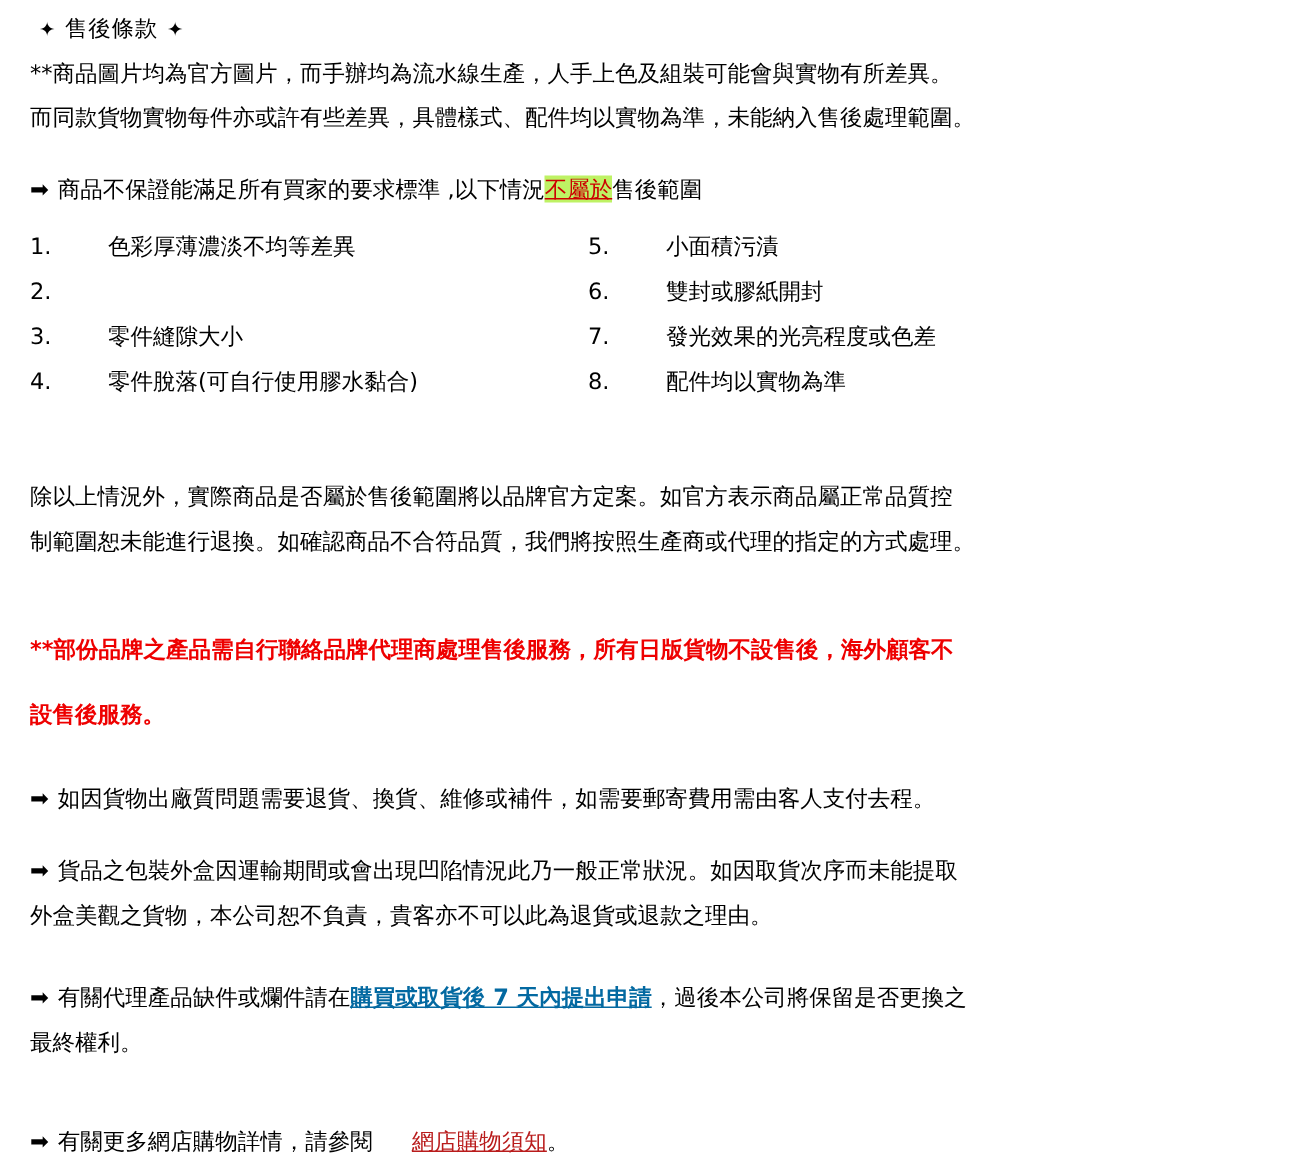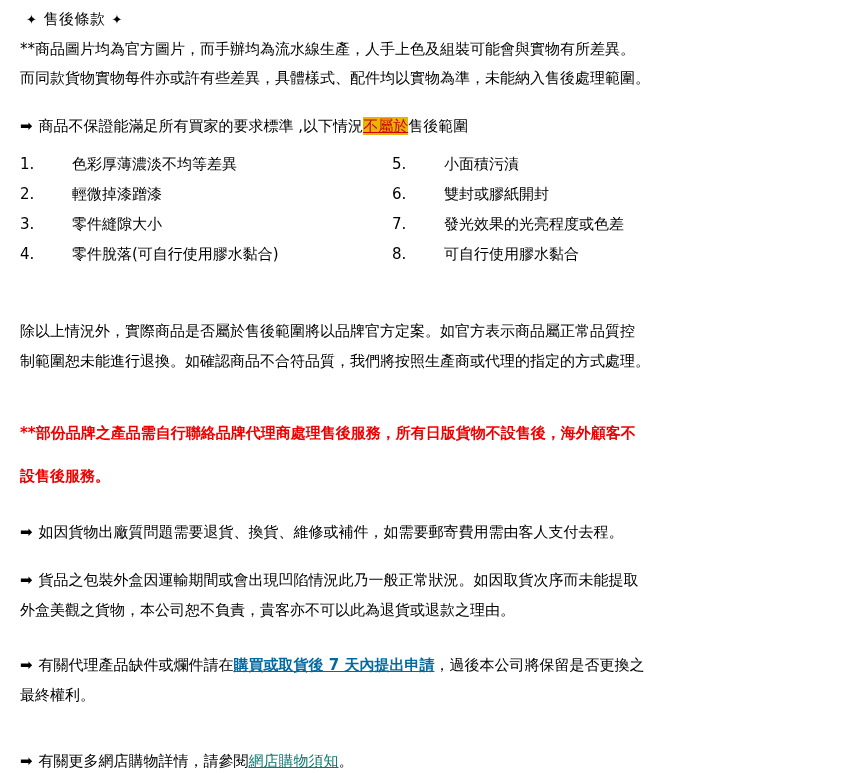--- a/index.html
+++ b/index.html
@@ -39,37 +39,38 @@
     line-height: 1.72;
   }
   .spacer-sm { height: 10px; }
   .spacer-md { height: 18px; }
   .spacer-lg { height: 26px; }
   .arrow {
     font-family: "DejaVu Sans", sans-serif;
     margin-right: 6px;
   }
   .hl {
-    background: #eab308;
+    background: #bef264;
     color: #cc0000;
     text-decoration: underline;
   }
   .red-bold {
     color: #ee0000;
     font-weight: bold;
     margin-top: 17px;
   }
   .red-ul {
     color: #0369a1;
     text-decoration: underline;
     font-weight: bold;
   }
   .link {
-    color: #0f766e;
+    color: #b91c1c;
     cursor: pointer;
+    margin-left: 26px;
   }
   .list-block {
     display: flex;
     gap: 0;
     margin-top: 14px;
   }
   .list-col {
     width: 50%;
     box-sizing: border-box;
   }
@@ -112,21 +113,20 @@
   </p>
 
   <div class="list-block">
     <div class="list-col left">
       <div class="li">
         <span class="num">1.</span>
         <span class="txt">色彩厚薄濃淡不均等差異</span>
       </div>
       <div class="li">
         <span class="num">2.</span>
-        <span class="txt">輕微掉漆蹭漆</span>
       </div>
       <div class="li">
         <span class="num">3.</span>
         <span class="txt">零件縫隙大小</span>
       </div>
       <div class="li">
         <span class="num">4.</span>
         <span class="txt">零件脫落(可自行使用膠水黏合)</span>
       </div>
     </div>
@@ -138,21 +138,21 @@
       <div class="li">
         <span class="num">6.</span>
         <span class="txt">雙封或膠紙開封</span>
       </div>
       <div class="li">
         <span class="num">7.</span>
         <span class="txt">發光效果的光亮程度或色差</span>
       </div>
       <div class="li">
         <span class="num">8.</span>
-        <span class="txt">可自行使用膠水黏合</span>
+        <span class="txt">配件均以實物為準</span>
       </div>
     </div>
   </div>
 
   <div class="spacer-lg"></div>
   <div class="spacer-md"></div>
 
   <p class="para sect-note">除以上情況外，實際商品是否屬於售後範圍將以品牌官方定案。如官方表示商品屬正常品質控</p>
   <p class="para sect-note">制範圍恕未能進行退換。如確認商品不合符品質，我們將按照生產商或代理的指定的方式處理。</p>
 

